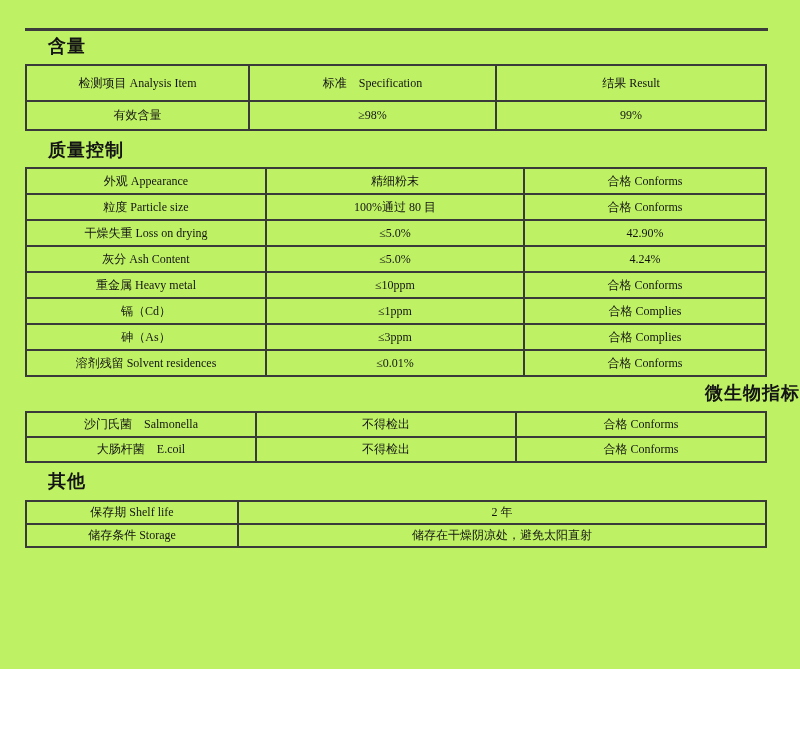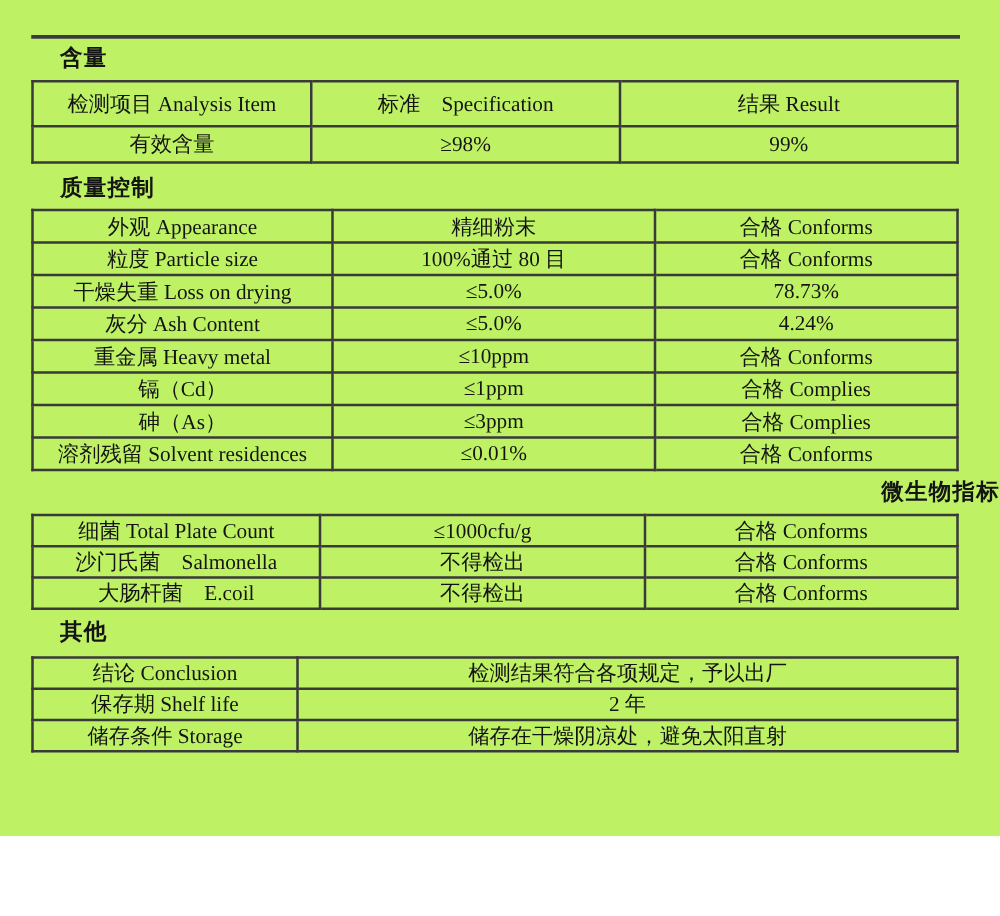--- a/index.html
+++ b/index.html
@@ -38,21 +38,21 @@
     border-collapse: collapse;
     table-layout: fixed;
     margin-left: 25px;
     width: 742px;
     border: 2px solid #262626;
   }
   table.coa-table td {
     border: 2px solid #3a3a3a;
     text-align: center;
     vertical-align: middle;
-    font-size: 17px;
+    font-size: 12px;
     padding: 0 4px;
     overflow: hidden;
     white-space: nowrap;
   }
   .t-content   { margin-top: 7px; }
   .t-quality   { margin-top: 6px; }
   .t-micro     { margin-top: 7px; }
   .t-other     { margin-top: 7px; }
 
   .t-content .header-row td { height: 34px; }
@@ -105,21 +105,21 @@
         <td>合格 Conforms</td>
       </tr>
       <tr>
         <td>粒度 Particle size</td>
         <td>100%通过 80 目</td>
         <td>合格 Conforms</td>
       </tr>
       <tr>
         <td>干燥失重 Loss on drying</td>
         <td>≤5.0%</td>
-        <td>78.73%</td>
+        <td>42.90%</td>
       </tr>
       <tr>
         <td>灰分 Ash Content</td>
         <td>≤5.0%</td>
         <td>4.24%</td>
       </tr>
       <tr>
         <td>重金属 Heavy metal</td>
         <td>≤10ppm</td>
         <td>合格 Conforms</td>
@@ -145,25 +145,20 @@
   <h2 class="section-heading h-micro">微生物指标</h2>
 
   <table class="coa-table t-micro">
     <colgroup>
         <col style="width:230px">
         <col style="width:260px">
         <col>
       </colgroup>
     <tbody>
       <tr>
-        <td>细菌 Total Plate Count</td>
-        <td>≤1000cfu/g</td>
-        <td>合格 Conforms</td>
-      </tr>
-      <tr>
         <td>沙门氏菌　Salmonella</td>
         <td>不得检出</td>
         <td>合格 Conforms</td>
       </tr>
       <tr>
         <td>大肠杆菌　E.coil</td>
         <td>不得检出</td>
         <td>合格 Conforms</td>
       </tr>
     </tbody>
@@ -171,24 +166,20 @@
 
   <h2 class="section-heading h-other">其他</h2>
 
   <table class="coa-table t-other">
     <colgroup>
         <col style="width:212px">
         <col>
       </colgroup>
     <tbody>
       <tr>
-        <td>结论 Conclusion</td>
-        <td>检测结果符合各项规定，予以出厂</td>
-      </tr>
-      <tr>
         <td>保存期 Shelf life</td>
         <td>2 年</td>
       </tr>
       <tr>
         <td>储存条件 Storage</td>
         <td>储存在干燥阴凉处，避免太阳直射</td>
       </tr>
     </tbody>
   </table>
 

